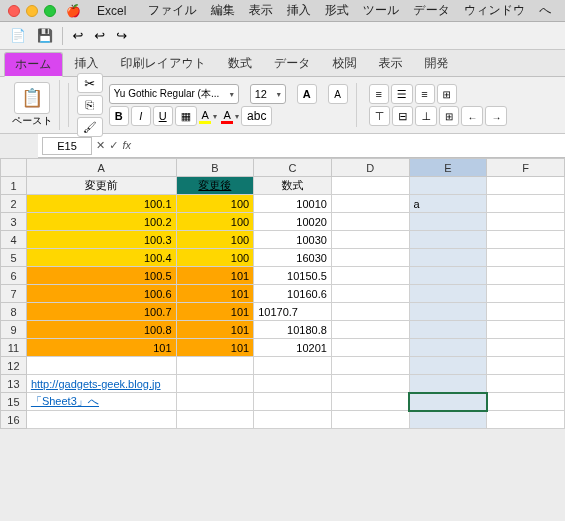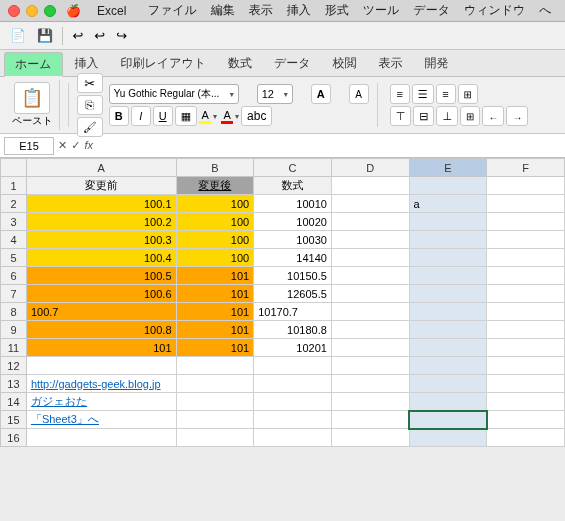--- a/index.html
+++ b/index.html
@@ -10,21 +10,21 @@
     .traffic-lights { display: flex; gap: 6px; margin-right: 10px; }
     .traffic-light { width: 12px; height: 12px; border-radius: 50%; }
     .tl-red { background: #ff5f57; border: 1px solid #e0443e; }
     .tl-yellow { background: #ffbd2e; border: 1px solid #dea123; }
     .tl-green { background: #28c840; border: 1px solid #1aab29; }
 
     
     .ribbon { background: #f0f0f0; border-bottom: 1px solid #c8c8c8; }
     .ribbon-tabs { display: flex; padding: 2px 4px 0; gap: 2px; background: #e8e8e8; border-bottom: 1px solid #c0c0c0; }
     .ribbon-tab { padding: 3px 10px; font-size: 12px; cursor: pointer; border-radius: 3px 3px 0 0; color: #333; }
-    .ribbon-tab.active { background: #86efac; border: 1px solid #c0c0c0; border-bottom: 1px solid #f0f0f0; margin-bottom: -1px; }
+    .ribbon-tab.active { background: #d946ef; border: 1px solid #c0c0c0; border-bottom: 1px solid #f0f0f0; margin-bottom: -1px; }
     .ribbon-content { padding: 4px 6px; display: flex; align-items: center; gap: 6px; height: 56px; }
 
     
     .font-group { display: flex; flex-direction: column; gap: 2px; }
     .font-row1 { display: flex; gap: 4px; align-items: center; }
     .font-select { background: white; border: 1px solid #b0b0b0; border-radius: 3px; padding: 1px 4px; font-size: 11px; height: 20px; min-width: 130px; display: flex; align-items: center; justify-content: space-between; }
     .font-size-select { background: white; border: 1px solid #b0b0b0; border-radius: 3px; padding: 1px 4px; font-size: 11px; height: 20px; width: 36px; display: flex; align-items: center; justify-content: space-between; }
     .font-row2 { display: flex; gap: 2px; align-items: center; }
     .ribbon-btn { background: white; border: 1px solid #c8c8c8; border-radius: 3px; padding: 1px 5px; font-size: 11px; height: 20px; min-width: 20px; display: flex; align-items: center; justify-content: center; cursor: pointer; }
     .ribbon-btn.bold { font-weight: bold; }
@@ -35,21 +35,21 @@
     .paste-area { display: flex; flex-direction: column; align-items: center; padding: 2px 6px; border-right: 1px solid #d0d0d0; }
 
     
     .ribbon-sep { width: 1px; background: #d0d0d0; height: 44px; margin: 0 2px; }
 
     
     .align-group { display: flex; flex-direction: column; gap: 2px; padding: 0 4px; }
     .align-row { display: flex; gap: 2px; }
 
     
-    .formula-bar { display: flex; align-items: center; height: 24px; background: white; border-bottom: 1px solid #c0c0c0; padding: 0 4px; gap: 4px; }
+    .formula-bar { display: flex; align-items: center; height: 24px; background: white; border-bottom: 1px solid #c0c0c0; padding: 0 4px; gap: 4px; margin-left: 38px; }
     .cell-ref { width: 50px; border: 1px solid #c0c0c0; height: 18px; font-size: 11px; padding: 0 4px; text-align: center; display: flex; align-items: center; justify-content: center; }
     .formula-icons { display: flex; gap: 4px; font-size: 11px; color: #555; }
     .formula-input { flex: 1; border: none; font-size: 12px; outline: none; padding: 0 4px; }
 
     
     .spreadsheet { overflow: auto; }
     table { border-collapse: collapse; width: 100%; }
     .col-header { background: #f0f0f0; border: 1px solid #c8c8c8; text-align: center; font-size: 11px; font-weight: normal; padding: 2px 4px; min-width: 20px; height: 18px; color: #333; }
     .row-header { background: #f0f0f0; border: 1px solid #c8c8c8; text-align: center; font-size: 11px; font-weight: normal; padding: 2px 4px; width: 24px; height: 18px; color: #333; }
     td { border: 1px solid #d0d0d0; font-size: 11px; padding: 1px 4px; height: 18px; white-space: nowrap; background: white; }
@@ -126,21 +126,21 @@
 
     <div class="font-group">
       <div class="font-row1">
 
         <div style="display:flex;flex-direction:column;gap:2px;margin-right:2px;">
           <button class="ribbon-btn" style="font-size:13px;">✂</button>
           <button class="ribbon-btn" style="font-size:11px;">⎘</button>
           <button class="ribbon-btn" style="font-size:11px;">🖌</button>
         </div>
         <div style="display:flex;flex-direction:column;gap:2px;">
-          <div style="display:flex;gap:18px;align-items:center;">
+          <div style="display:flex;gap:11px;align-items:center;">
             <div class="font-select">
               <span style="font-size:10px;">Yu Gothic Regular (本...</span>
               <span class="dropdown-arrow">▾</span>
             </div>
             <div class="font-size-select">
               <span>12</span>
               <span class="dropdown-arrow">▾</span>
             </div>
             <button class="ribbon-btn" style="font-weight:bold;">A</button>
             <button class="ribbon-btn" style="font-size:10px;">A</button>
@@ -217,21 +217,21 @@
         <th class="col-header">D</th>
         <th class="col-header col-e-header">E</th>
         <th class="col-header">F</th>
       </tr>
     </thead>
     <tbody>
 
       <tr>
         <td class="row-header">1</td>
         <td style="background:#f0f0f0;text-align:center;">変更前</td>
-        <td style="background:#a3a3a3;text-align:center;text-decoration:underline;">変更後</td>
+        <td style="background:#0f766e;text-align:center;text-decoration:underline;">変更後</td>
         <td style="background:#f0f0f0;text-align:center;">数式</td>
         <td></td>
         <td class="col-e"></td>
         <td></td>
       </tr>
 
       <tr>
         <td class="row-header">2</td>
         <td class="yellow-cell" style="text-align:right;">100.1</td>
         <td class="yellow-cell" style="text-align:right;">100</td>
@@ -258,49 +258,49 @@
         <td style="text-align:right;">10030</td>
         <td></td>
         <td class="col-e"></td>
         <td></td>
       </tr>
 
       <tr>
         <td class="row-header">5</td>
         <td class="yellow-cell" style="text-align:right;">100.4</td>
         <td class="yellow-cell" style="text-align:right;">100</td>
-        <td style="text-align:right;">14140</td>
+        <td style="text-align:right;">16030</td>
         <td></td>
         <td class="col-e"></td>
         <td></td>
       </tr>
 
       <tr>
         <td class="row-header">6</td>
         <td class="orange-cell" style="text-align:right;">100.5</td>
         <td class="orange-cell" style="text-align:right;">101</td>
         <td style="text-align:right;">10150.5</td>
         <td></td>
         <td class="col-e"></td>
         <td></td>
       </tr>
 
       <tr>
         <td class="row-header">7</td>
         <td class="orange-cell" style="text-align:right;">100.6</td>
         <td class="orange-cell" style="text-align:right;">101</td>
-        <td style="text-align:right;">12605.5</td>
+        <td style="text-align:right;">10160.6</td>
         <td></td>
         <td class="col-e"></td>
         <td></td>
       </tr>
 
       <tr>
         <td class="row-header">8</td>
-        <td class="orange-cell" style="text-align:left;">100.7</td>
+        <td class="orange-cell" style="text-align:right;">100.7</td>
         <td class="orange-cell" style="text-align:right;">101</td>
         <td style="text-align:left;">10170.7</td>
         <td></td>
         <td class="col-e"></td>
         <td></td>
       </tr>
 
       <tr>
         <td class="row-header">9</td>
         <td class="orange-cell" style="text-align:right;">100.8</td>
@@ -335,29 +335,20 @@
       <tr>
         <td class="row-header">13</td>
         <td class="link-cell">http://gadgets-geek.blog.jp</td>
         <td></td>
         <td></td>
         <td></td>
         <td class="col-e"></td>
         <td></td>
       </tr>
 
-      <tr>
-        <td class="row-header">14</td>
-        <td class="link-cell">ガジェおた</td>
-        <td></td>
-        <td></td>
-        <td></td>
-        <td class="col-e"></td>
-        <td></td>
-      </tr>
 
       <tr>
         <td class="row-header">15</td>
         <td class="link-cell">「Sheet3」へ</td>
         <td></td>
         <td></td>
         <td></td>
         <td class="col-e-active" style="border:2px solid #217346;"></td>
         <td></td>
       </tr>

